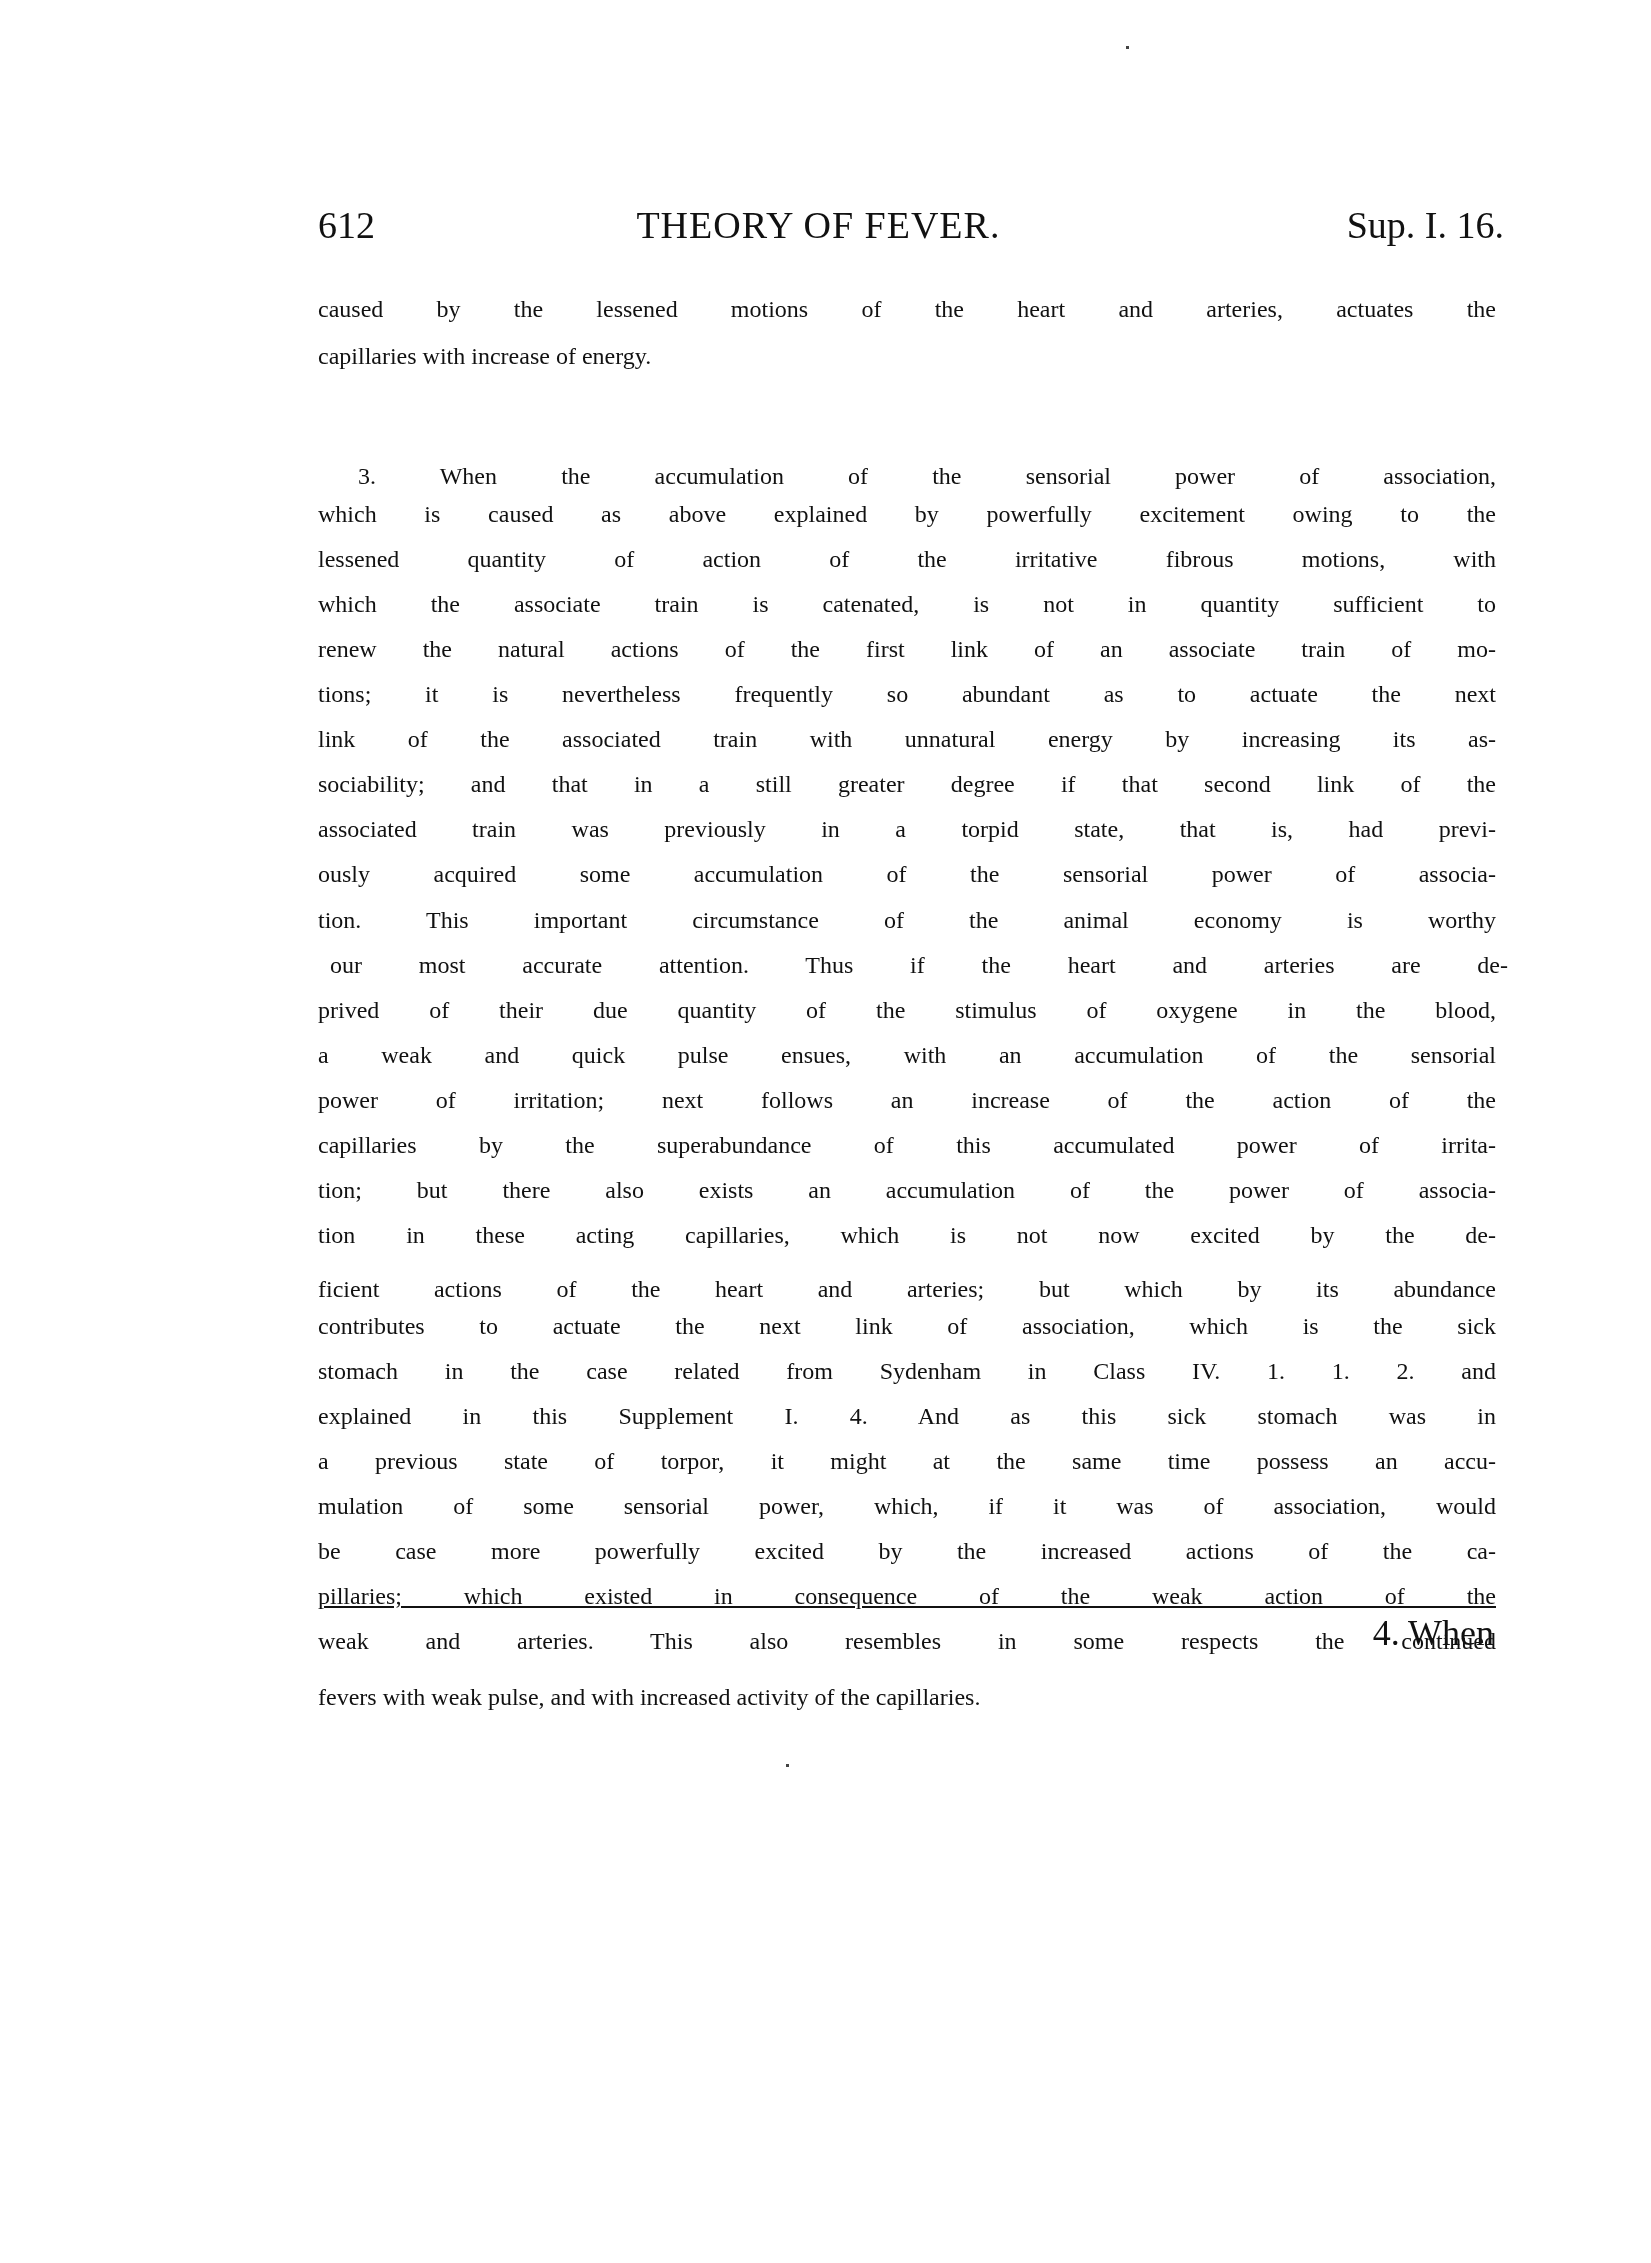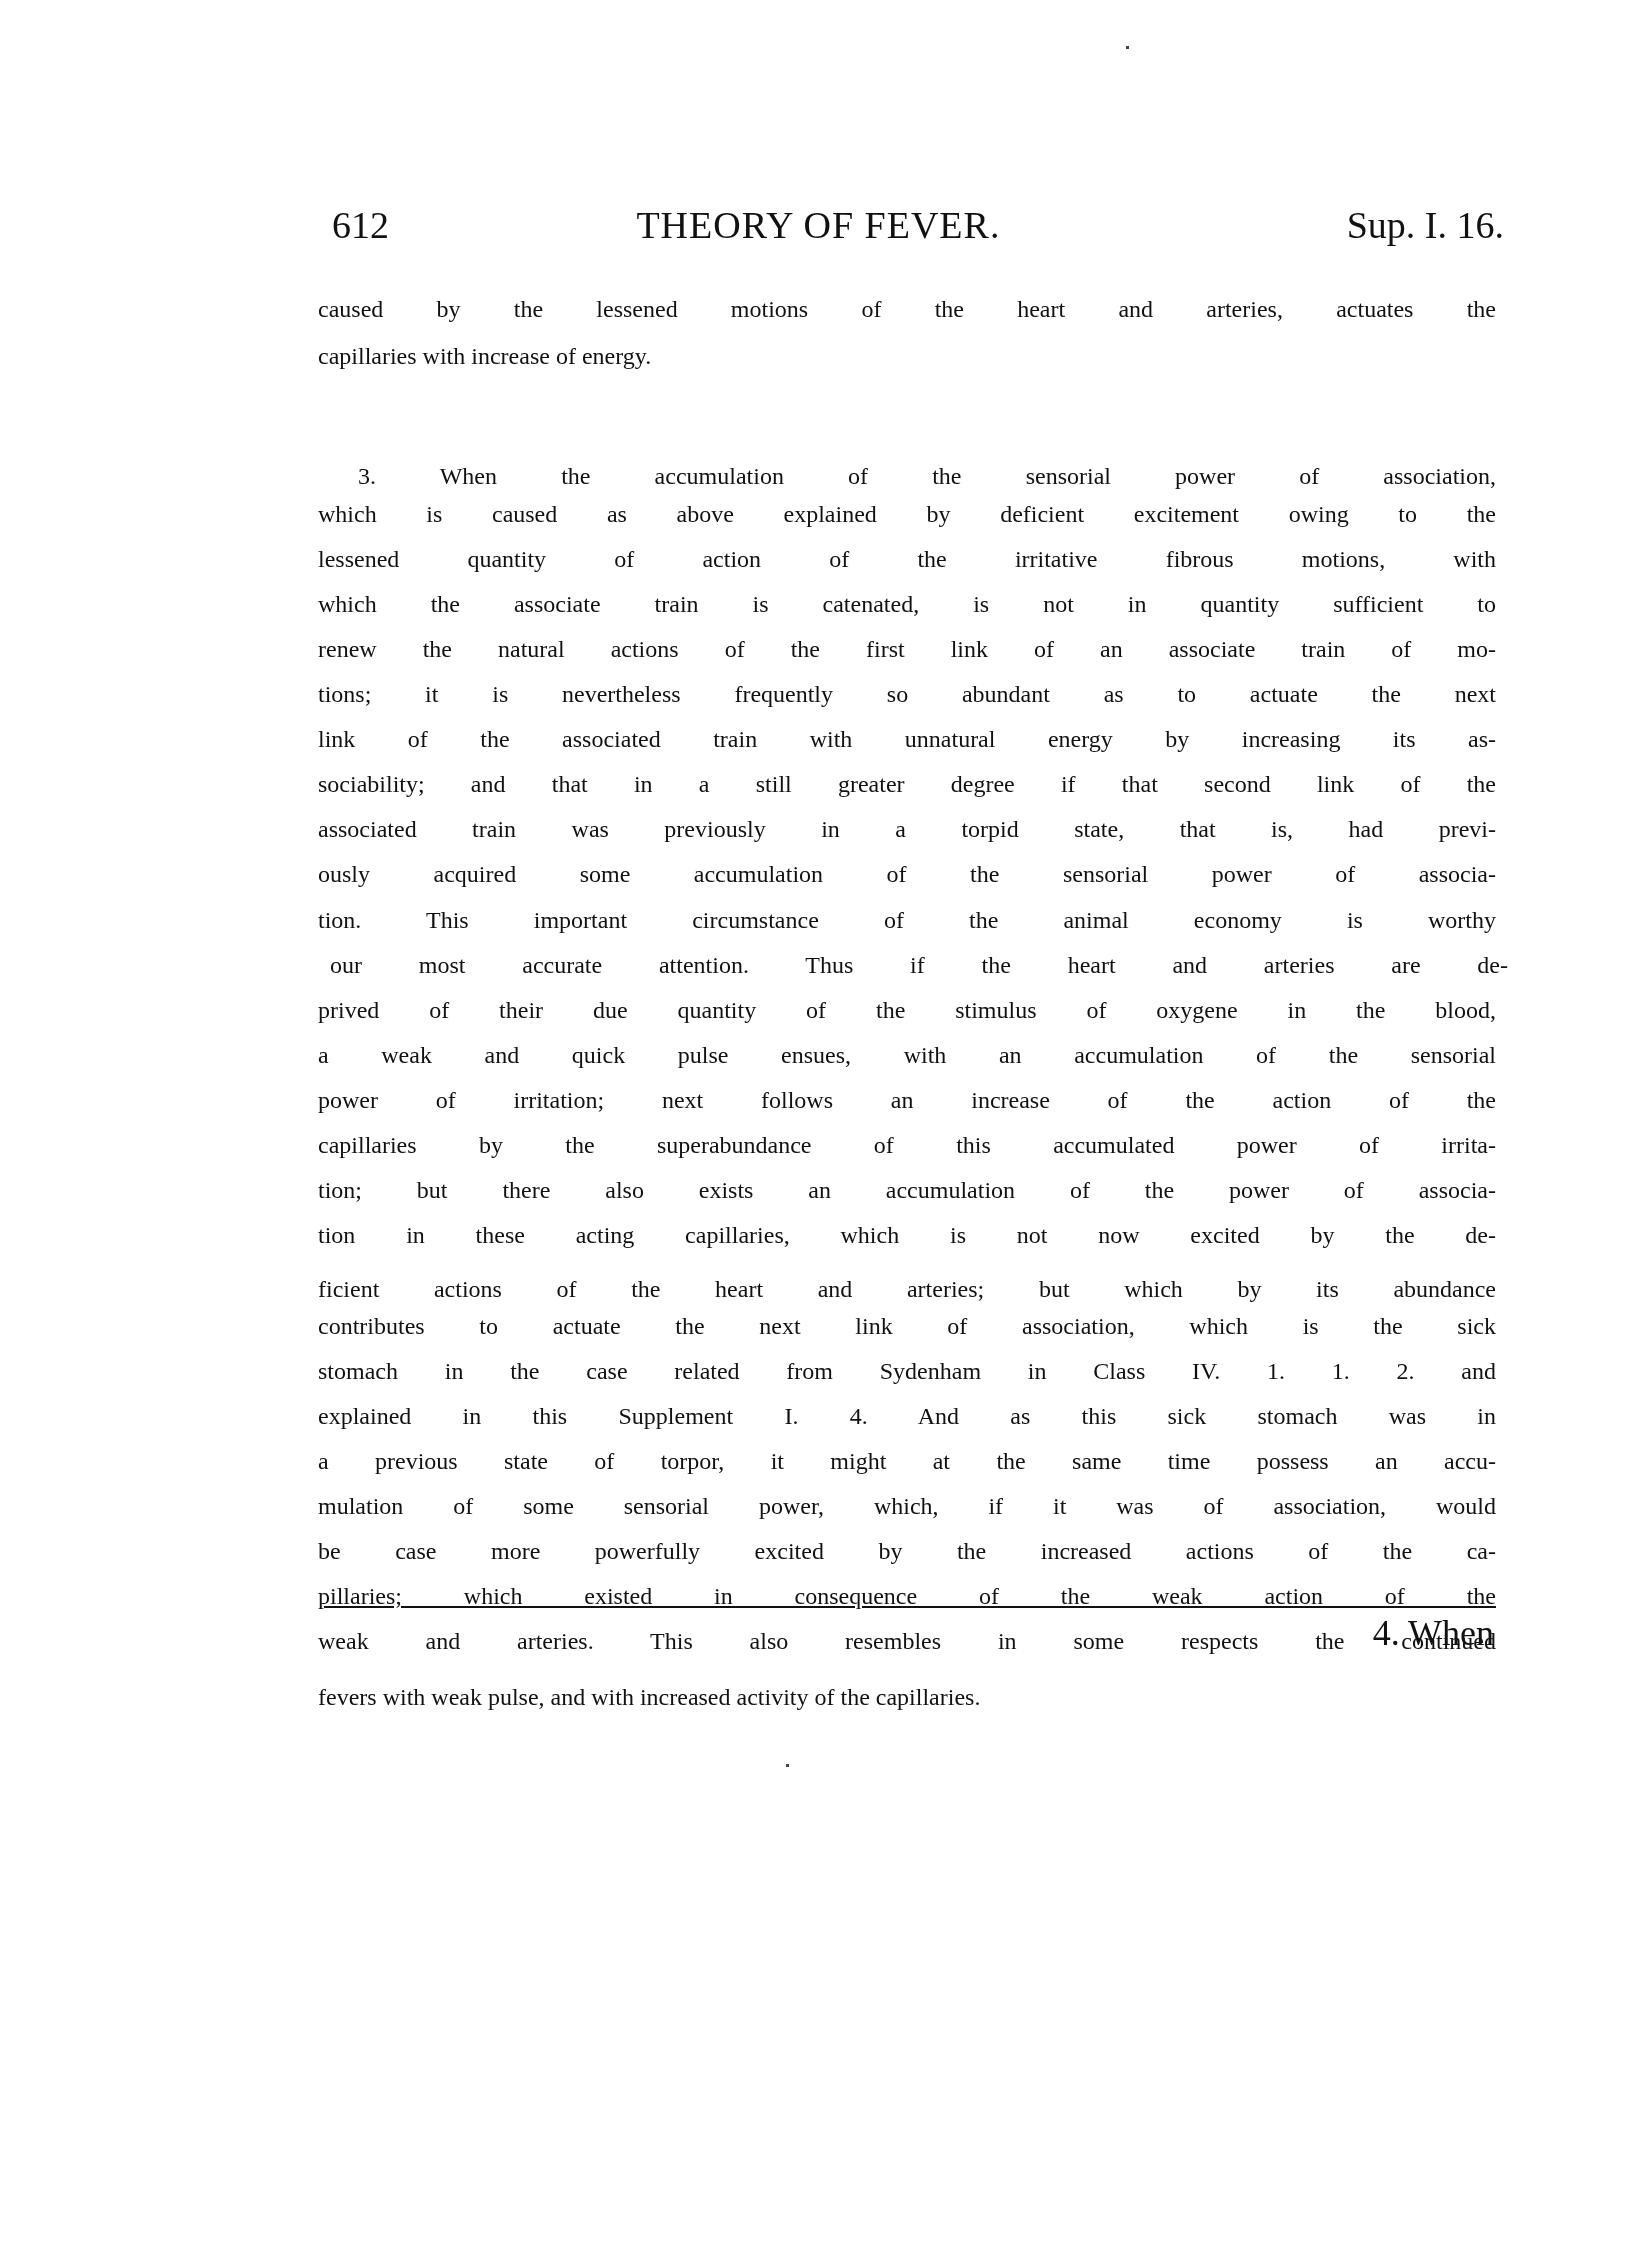--- a/index.html
+++ b/index.html
@@ -1,19 +1,19 @@
 <!DOCTYPE html>
 <html><head>
 <meta charset="utf-8">
 <style>
   html, body { margin:0; padding:0; background:#ffffff; }
   body { width:1652px; height:2264px; position:relative; overflow:hidden;
          font-family:"Liberation Serif","DejaVu Serif",serif; color:#111; }
   .hdr { position:absolute; top:203px; font-size:38px; line-height:44px; white-space:nowrap; }
-  .pnum { left:332px; }
+  .pnum { left:318px; }
   .title { left:0; width:1652px; text-align:center; letter-spacing:1px; left:-7.6px; }
   .sec { right:148px; }
   .line { position:absolute; left:318px; width:1178px; font-size:24px; line-height:44px;
           white-space:nowrap; text-align:justify; text-align-last:justify; }
   .line.last { text-align-last:left; }
   .line.indent { left:358px; width:1138px; }
   .catch { position:absolute; right:158px; top:1611px; font-size:36px; line-height:44px; }
   .mark { position:absolute; width:2.9px; height:2.9px; background:#444; }
 </style>
 </head>
@@ -21,21 +21,21 @@
 
 <div>
   <div class="hdr pnum">612</div>
   <div class="hdr title">THEORY OF FEVER.</div>
   <div class="hdr sec">Sup. I. 16.</div>
 
   <div id="body-text">
       <div class="line" style="top: 287px;">caused by the lessened motions of the heart and arteries, actuates the</div>
       <div class="line last" style="top: 334px;">capillaries with increase of energy.</div>
       <div class="line indent" style="top: 454px;">3. When the accumulation of the sensorial power of association,</div>
-      <div class="line" style="top: 492px;">which is caused as above explained by deficient excitement owing to the</div>
+      <div class="line" style="top: 492px;">which is caused as above explained by powerfully excitement owing to the</div>
       <div class="line" style="top: 537px;">lessened quantity of action of the irritative fibrous motions, with</div>
       <div class="line" style="top: 582px;">which the associate train is catenated, is not in quantity sufficient to</div>
       <div class="line" style="top: 627px;">renew the natural actions of the first link of an associate train of mo-</div>
       <div class="line" style="top: 672px;">tions; it is nevertheless frequently so abundant as to actuate the next</div>
       <div class="line" style="top: 717px;">link of the associated train with unnatural energy by increasing its as-</div>
       <div class="line" style="top: 762px;">sociability; and that in a still greater degree if that second link of the</div>
       <div class="line" style="top: 807px;">associated train was previously in a torpid state, that is, had previ-</div>
       <div class="line" style="top: 852px;">ously acquired some accumulation of the sensorial power of associa-</div>
       <div class="line" style="top: 898px;">tion. This important circumstance of the animal economy is worthy</div>
       <div class="line" style="top: 943px; margin-left: 12px;">our most accurate attention. Thus if the heart and arteries are de-</div>

